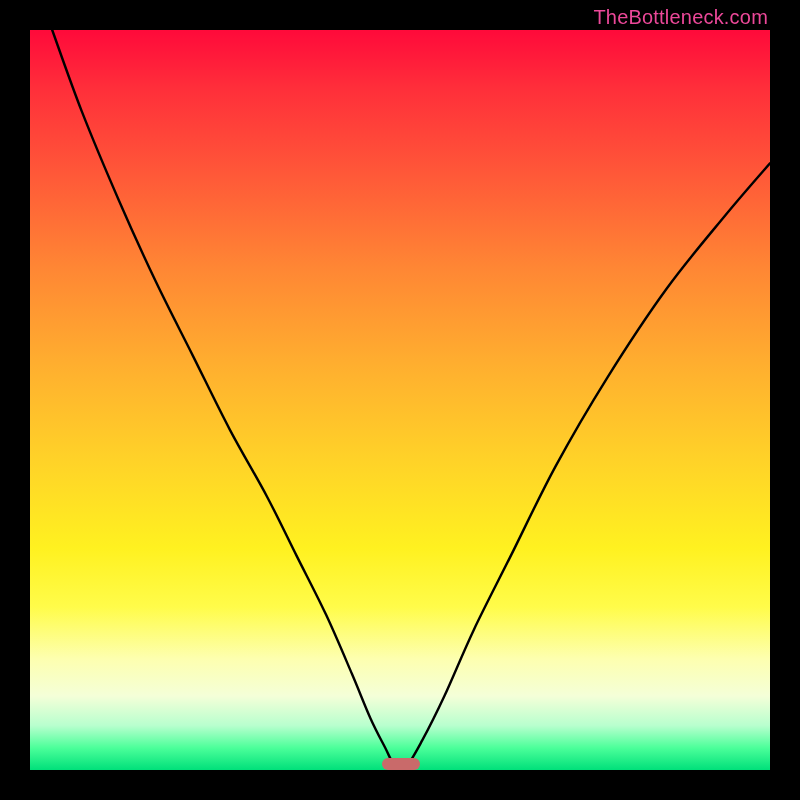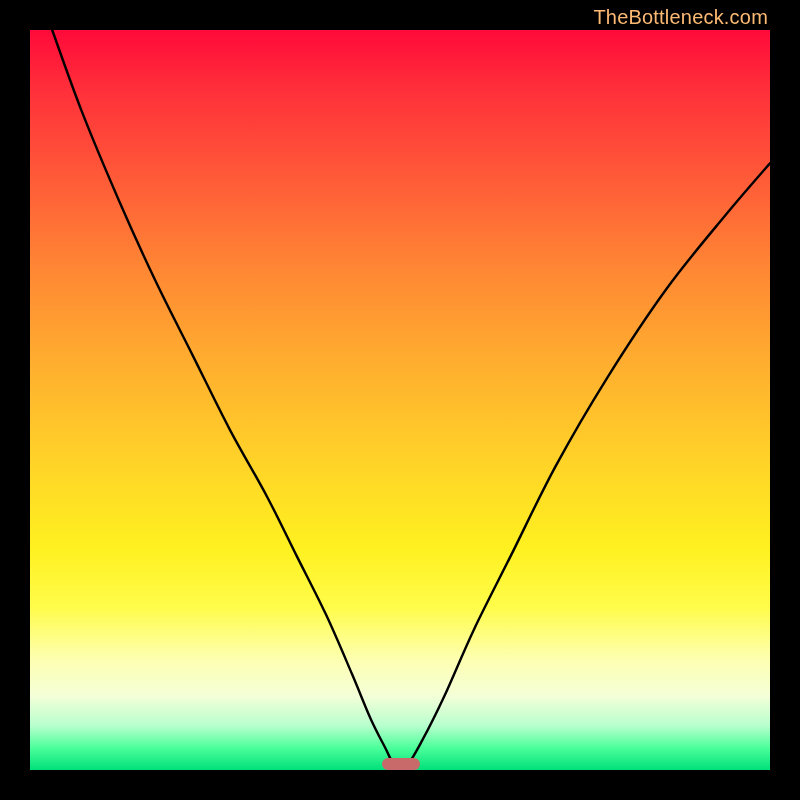--- a/index.html
+++ b/index.html
@@ -40,21 +40,21 @@
       #f4ffd8 90%,
       #b8ffce 94%,
       #4cff9a 97%,
       #00e07a 100%
     );
   }
   .watermark {
     position: absolute;
     top: 6px;
     right: 32px;
-    color: #fdba74;
+    color: #ec4899;
     font-size: 20px;
     font-weight: 500;
     letter-spacing: 0.2px;
     user-select: none;
   }
   svg.curve {
     position: absolute;
     left: 0;
     top: 0;
     width: 740px;

